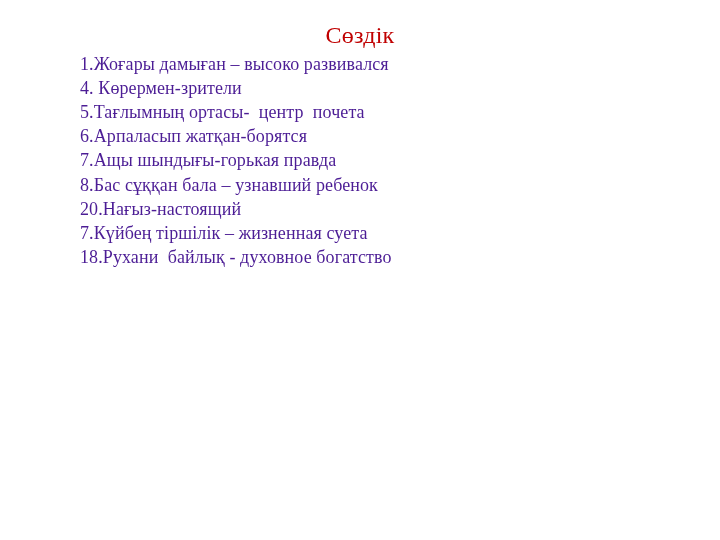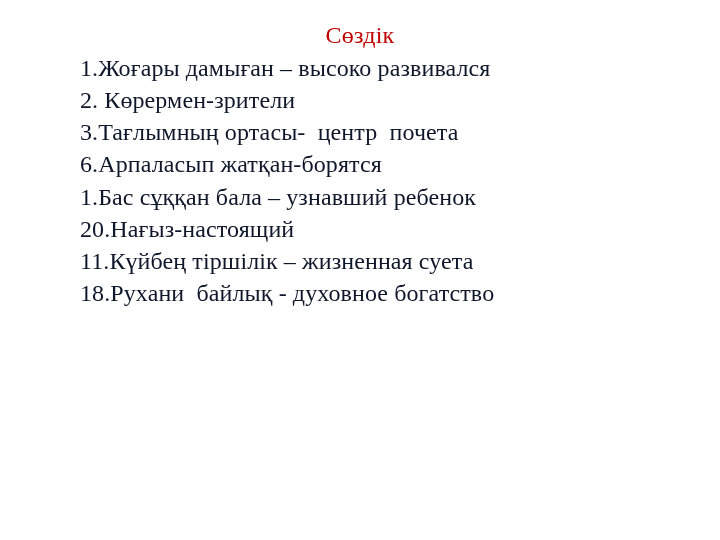--- a/index.html
+++ b/index.html
@@ -28,36 +28,37 @@
     font-family: "Liberation Serif", serif;
     margin: 0 0 2px 0;
     letter-spacing: 0.2px;
   }
   .vocab-list {
     list-style: none;
     margin: 0;
     padding: 0 0 0 66px;
   }
   .vocab-list li {
-    color: #0f172a;
-    font-size: 24px;
+    color: #4c1d95;
+    font-size: 18px;
     line-height: 1.345;
     font-family: "Liberation Serif", serif;
     white-space: pre;
     letter-spacing: 0.1px;
   }
 </style>
 </head>
 <body>
 
 <div class="slide">
   <div class="title">Сөздік</div>
   <ul class="vocab-list">
     <li>1.Жоғары дамыған – высоко развивался</li>
-    <li>2. Көрермен-зрители</li>
-    <li>3.Тағлымның ортасы-  центр  почета</li>
+    <li>4. Көрермен-зрители</li>
+    <li>5.Тағлымның ортасы-  центр  почета</li>
     <li>6.Арпаласып жатқан-борятся</li>
-    <li>1.Бас сұққан бала – узнавший ребенок</li>
+    <li>7.Ащы шындығы-горькая правда</li>
+    <li>8.Бас сұққан бала – узнавший ребенок</li>
     <li>20.Нағыз-настоящий</li>
-    <li>11.Күйбең тіршілік – жизненная суета</li>
+    <li>7.Күйбең тіршілік – жизненная суета</li>
     <li>18.Рухани  байлық - духовное богатство</li>
   </ul>
 </div>
 
 </body></html>

